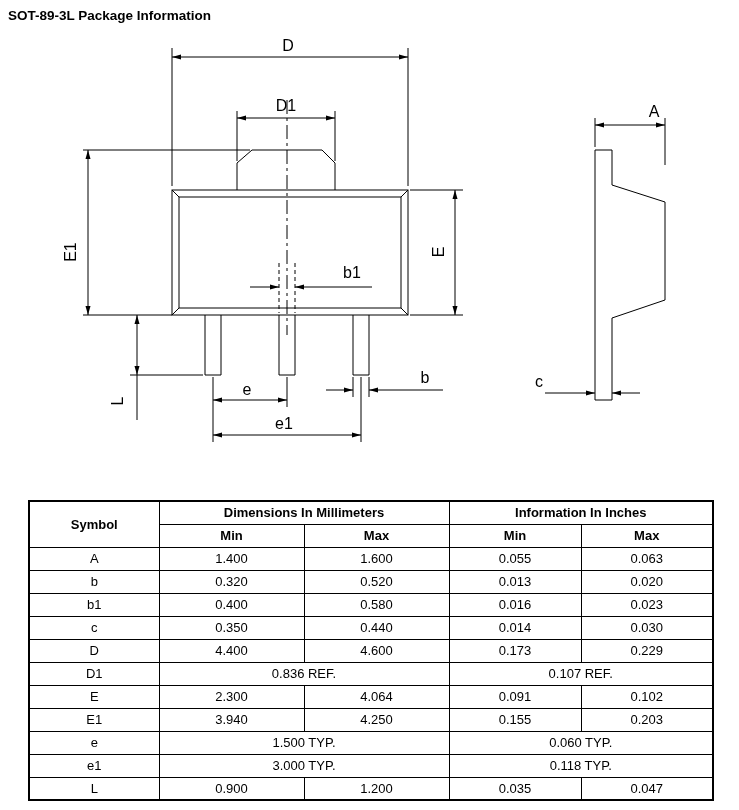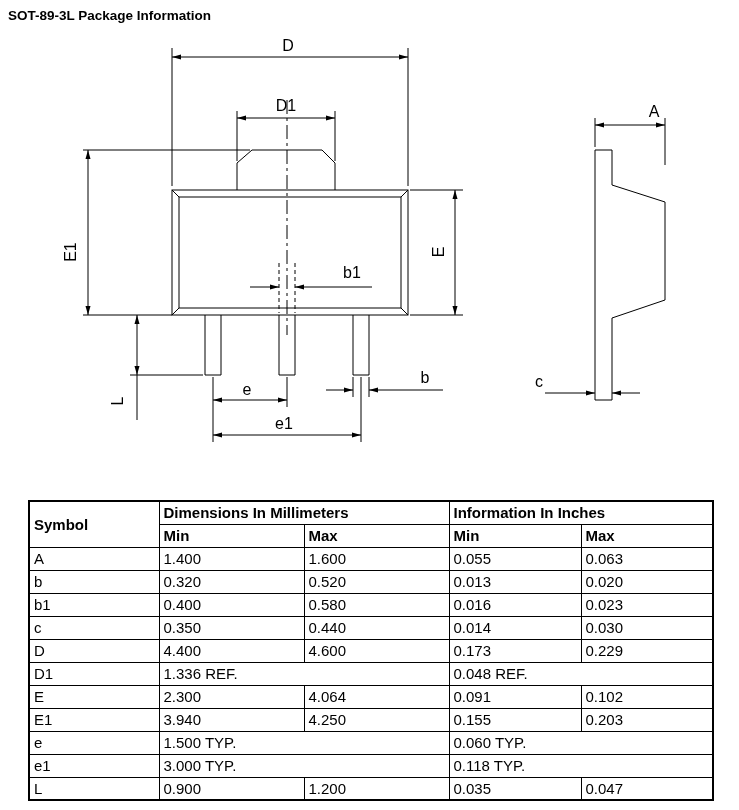--- a/index.html
+++ b/index.html
@@ -7,21 +7,21 @@
   body { width:739px; height:810px; font-family:"Liberation Sans", sans-serif; color:#000; }
   .page { position:relative; width:739px; height:810px; background:#ffffff; overflow:hidden; }
   .title { position:absolute; left:8px; top:8px; font-size:13.5px; font-weight:bold; white-space:nowrap; }
   .drawing { position:absolute; left:0; top:0; width:739px; height:480px; }
   .ln  { stroke:#000; stroke-width:1; fill:none; }
   .dash { stroke-dasharray:4 3; }
   .cline { stroke-dasharray:14 4 3 4; }
   .ar { fill:#000; stroke:none; }
   .lb text { font-family:"Liberation Sans", sans-serif; font-size:16px; fill:#000; }
   .dims { position:absolute; left:28px; top:500px; width:684px; border-collapse:collapse;
-          table-layout:fixed; font-size:15px; text-align:left; border:2px solid #000; }
+          table-layout:fixed; font-size:13px; text-align:center; border:2px solid #000; }
   .dims th, .dims td { border:1px solid #000; height:23px; padding:0 4px; font-weight:normal; overflow:hidden; }
   .dims thead th { font-weight:bold; }
 </style>
 </head>
 <body>
 
 <div class="page">
 
   <div class="title">SOT-89-3L Package Information</div>
 
@@ -194,22 +194,22 @@
       </tr>
       <tr>
         <td>D</td>
         <td>4.400</td>
         <td>4.600</td>
         <td>0.173</td>
         <td>0.229</td>
       </tr>
       <tr>
         <td>D1</td>
-        <td colspan="2">1.336 REF.</td>
-        <td colspan="2">0.048 REF.</td>
+        <td colspan="2">0.836 REF.</td>
+        <td colspan="2">0.107 REF.</td>
       </tr>
       <tr>
         <td>E</td>
         <td>2.300</td>
         <td>4.064</td>
         <td>0.091</td>
         <td>0.102</td>
       </tr>
       <tr>
         <td>E1</td>

